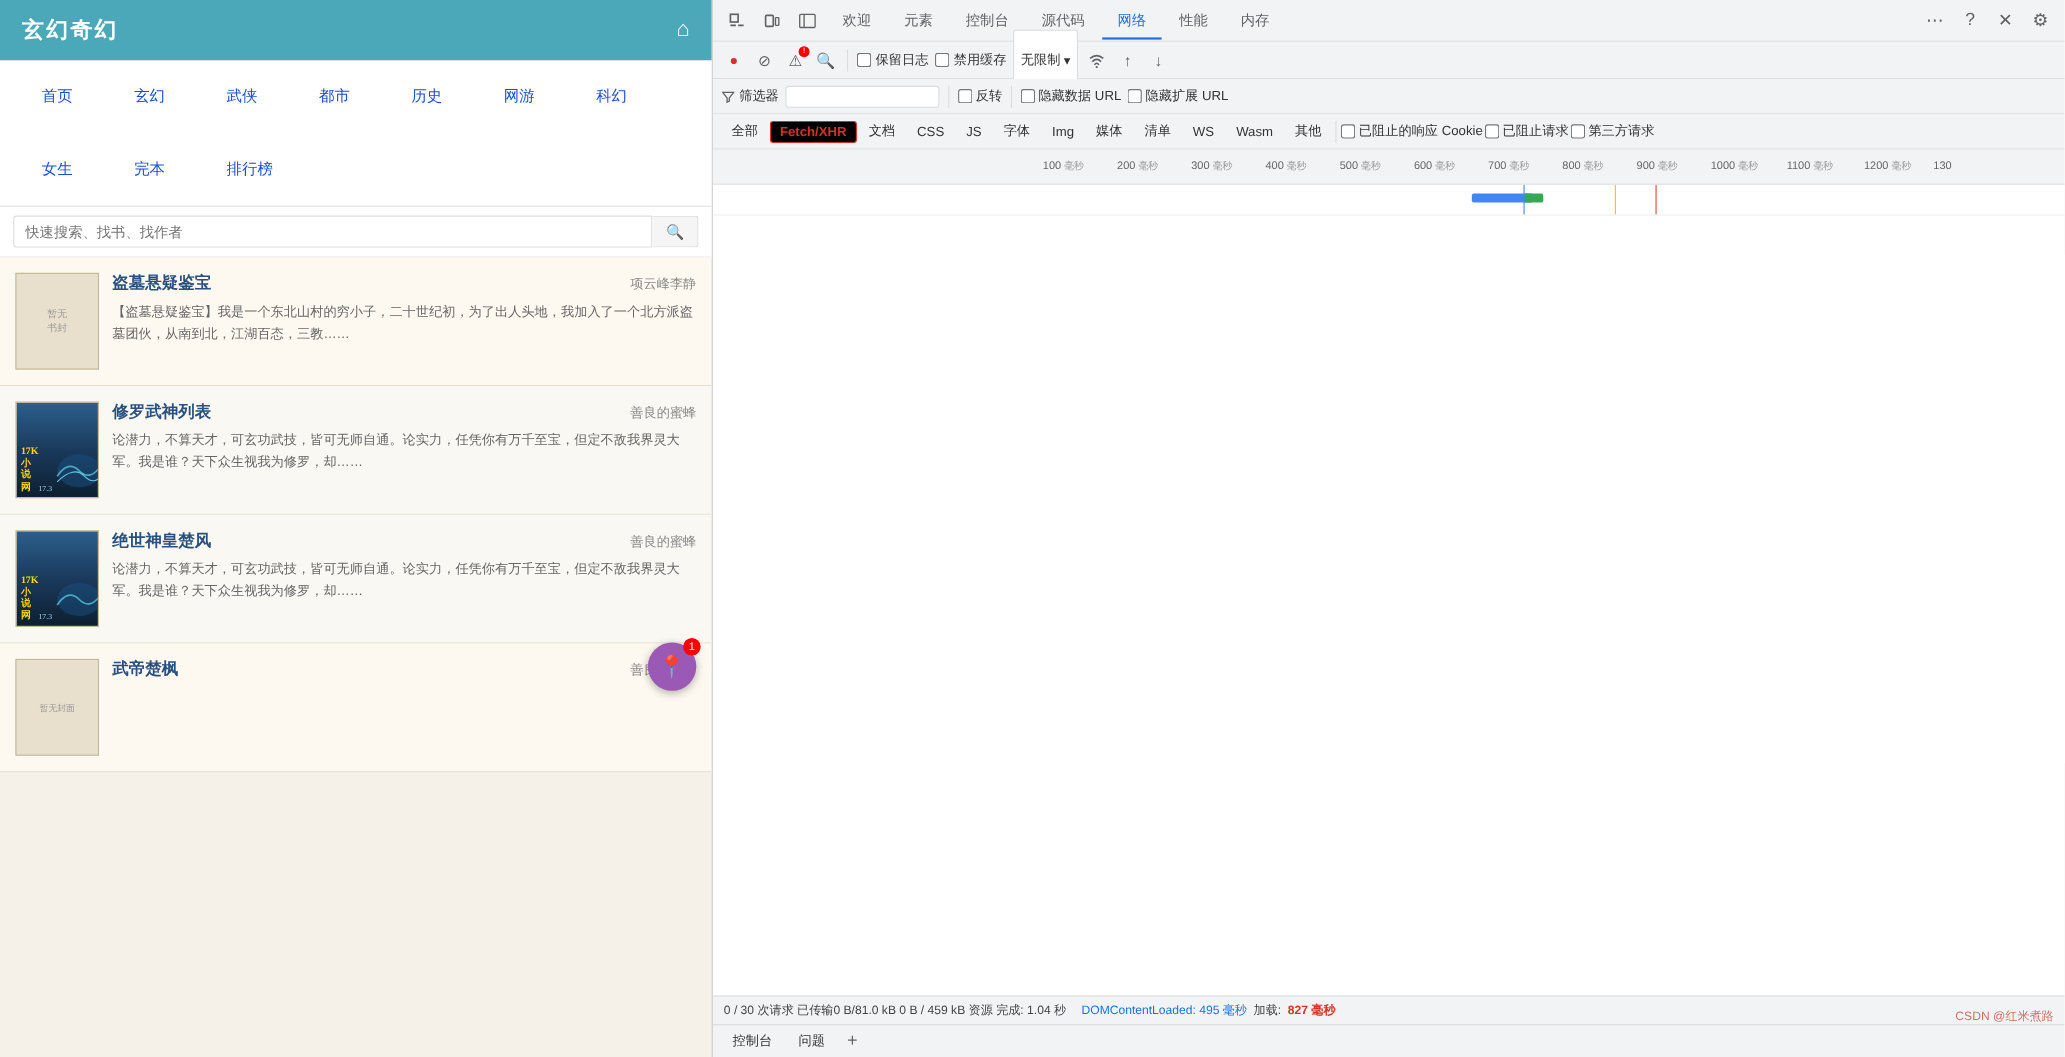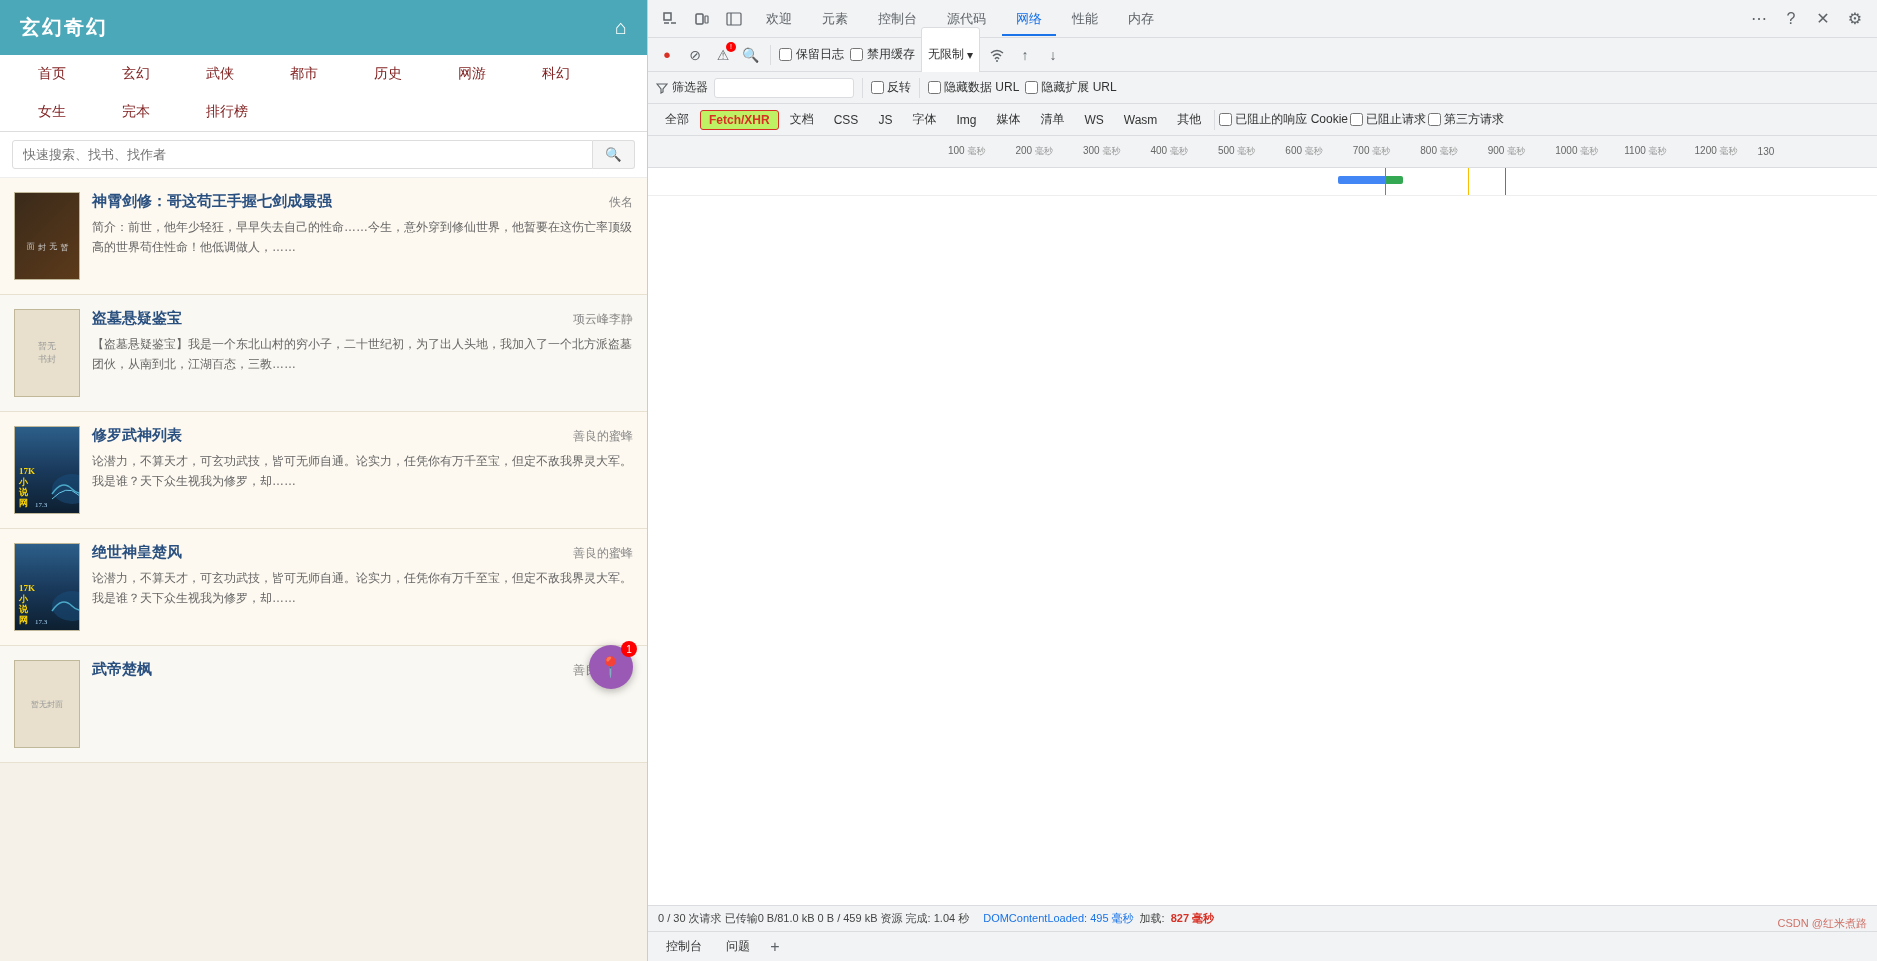--- a/index.html
+++ b/index.html
@@ -40,23 +40,23 @@
 
     
     .site-nav {
       background: white;
       display: flex;
       flex-wrap: wrap;
       padding: 0 10px;
       border-bottom: 1px solid #ddd;
     }
     .nav-item {
-      padding: 10px 28px;
+      padding: 24px 28px;
       font-size: 14px;
-      color: #7f1d1d;
+      color: #1d4ed8;
       cursor: pointer;
     }
 
     
     .search-bar {
       background: white;
       display: flex;
       align-items: center;
       padding: 8px 12px;
       border-bottom: 1px solid #eee;
@@ -89,21 +89,21 @@
     .book-item {
       background: #faf8f2;
       border-bottom: 1px solid #e8e0d0;
       padding: 14px 14px;
       display: flex;
       gap: 12px;
       position: relative;
     }
     .book-item:nth-child(odd) { background: #fdf9f0; }
     .book-cover {
-      width: 66px;
+      width: 76px;
       height: 88px;
       background: #d0c8b0;
       flex-shrink: 0;
       display: flex;
       align-items: center;
       justify-content: center;
       font-size: 10px;
       color: #888;
       border: 1px solid #c0b898;
       position: relative;
@@ -331,21 +331,21 @@
       padding: 2px 8px;
       font-size: 12px;
       color: #333;
       cursor: pointer;
       border-radius: 3px;
       border: 1px solid transparent;
       background: transparent;
       white-space: nowrap;
     }
     .type-btn.active {
-      background: #bef264;
+      background: #000000;
       border: 1.5px solid #d93025;
       color: #d93025;
       font-weight: bold;
     }
 
     
     .table-header {
       background: #f1f3f4;
       border-bottom: 1px solid #dadce0;
       display: flex;
@@ -480,32 +480,20 @@
     <span class="nav-item">排行榜</span>
   </div>
 
   <div class="search-bar">
     <input class="search-input" type="text" placeholder="快速搜索、找书、找作者" style="">
     <button class="search-btn">🔍</button>
   </div>
 
   <div class="book-list">
 
-    <div class="book-item">
-      <div class="book-cover book-cover-1">
-        <div class="cover-text" style="color:#ccc; font-size:8px; line-height:1.4;">暂<br>无<br>封<br>面</div>
-      </div>
-      <div class="book-content">
-        <div class="book-title-row">
-          <span class="book-title">神霄剑修：哥这苟王手握七剑成最强</span>
-          <span class="book-author">佚名</span>
-        </div>
-        <div class="book-desc">简介：前世，他年少轻狂，早早失去自己的性命……今生，意外穿到修仙世界，他暂要在这伤亡率顶级高的世界苟住性命！他低调做人，……</div>
-      </div>
-    </div>
 
     <div class="book-item">
       <div class="book-cover book-cover-2">
         <div style="font-size:9px; color:#999; text-align:center; line-height:1.5;">暂无<br>书封</div>
       </div>
       <div class="book-content">
         <div class="book-title-row">
           <span class="book-title">盗墓悬疑鉴宝</span>
           <span class="book-author">项云峰李静</span>
         </div>

